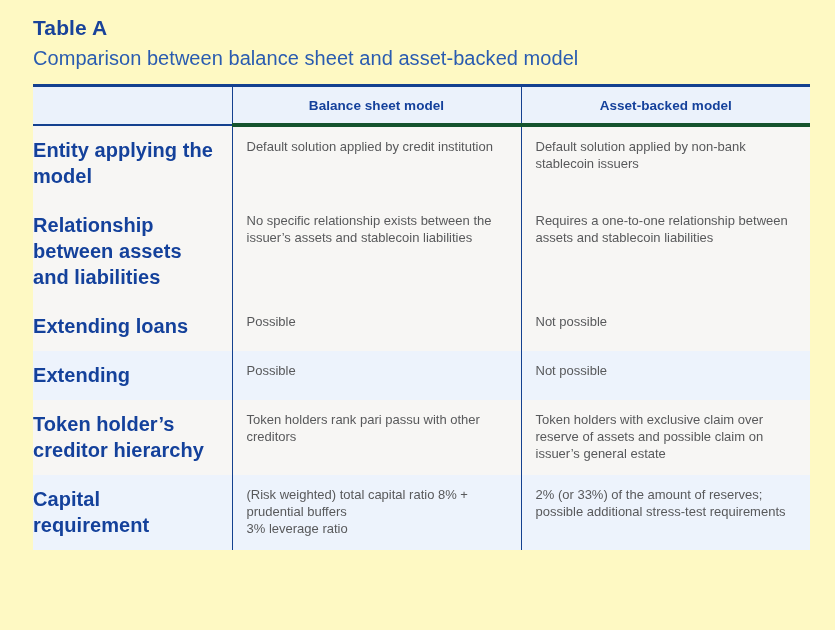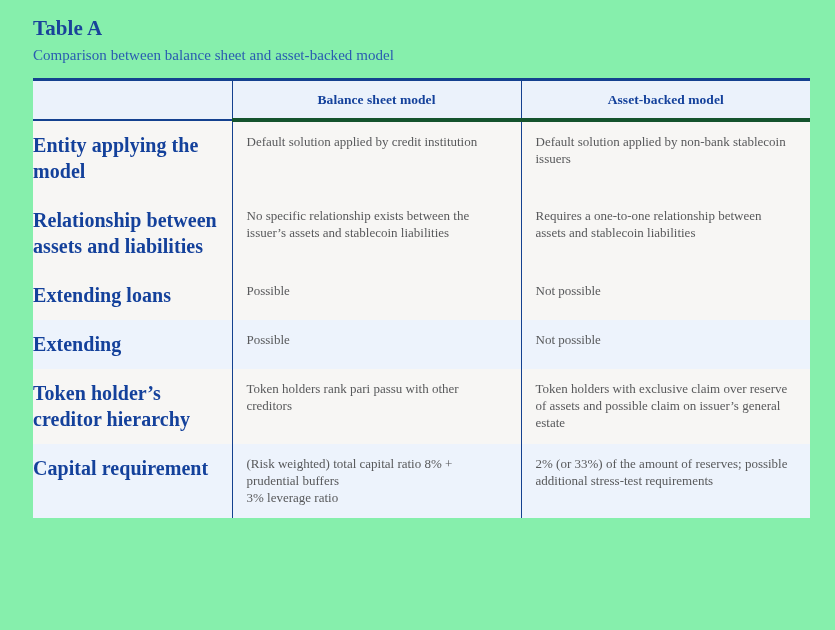--- a/index.html
+++ b/index.html
@@ -10,38 +10,37 @@
     width: 835px;
     height: 630px;
     background: #ebf2fb;
     font-family: "Liberation Sans", sans-serif;
     overflow: hidden;
   }
   .page {
     position: relative;
     width: 835px;
     height: 630px;
-    background: #86efac;
+    background: #fef9c3;
     box-sizing: border-box;
     padding: 0;
-    font-family: Liberation Serif, serif;
   }
   .header-block {
     padding: 16px 25px 0 33px;
   }
   .table-label {
     font-size: 21px;
     font-weight: bold;
     color: #19439a;
     letter-spacing: 0.1px;
     line-height: 1.15;
     margin: 0;
   }
   .table-caption {
-    font-size: 15px;
+    font-size: 20px;
     font-weight: normal;
     color: #2a5cb0;
     line-height: 1.25;
     margin: 6px 0 0 0;
     letter-spacing: 0.05px;
   }
   .top-rule {
     margin: 13px 25px 0 33px;
     height: 3px;
     background: #14418f;

